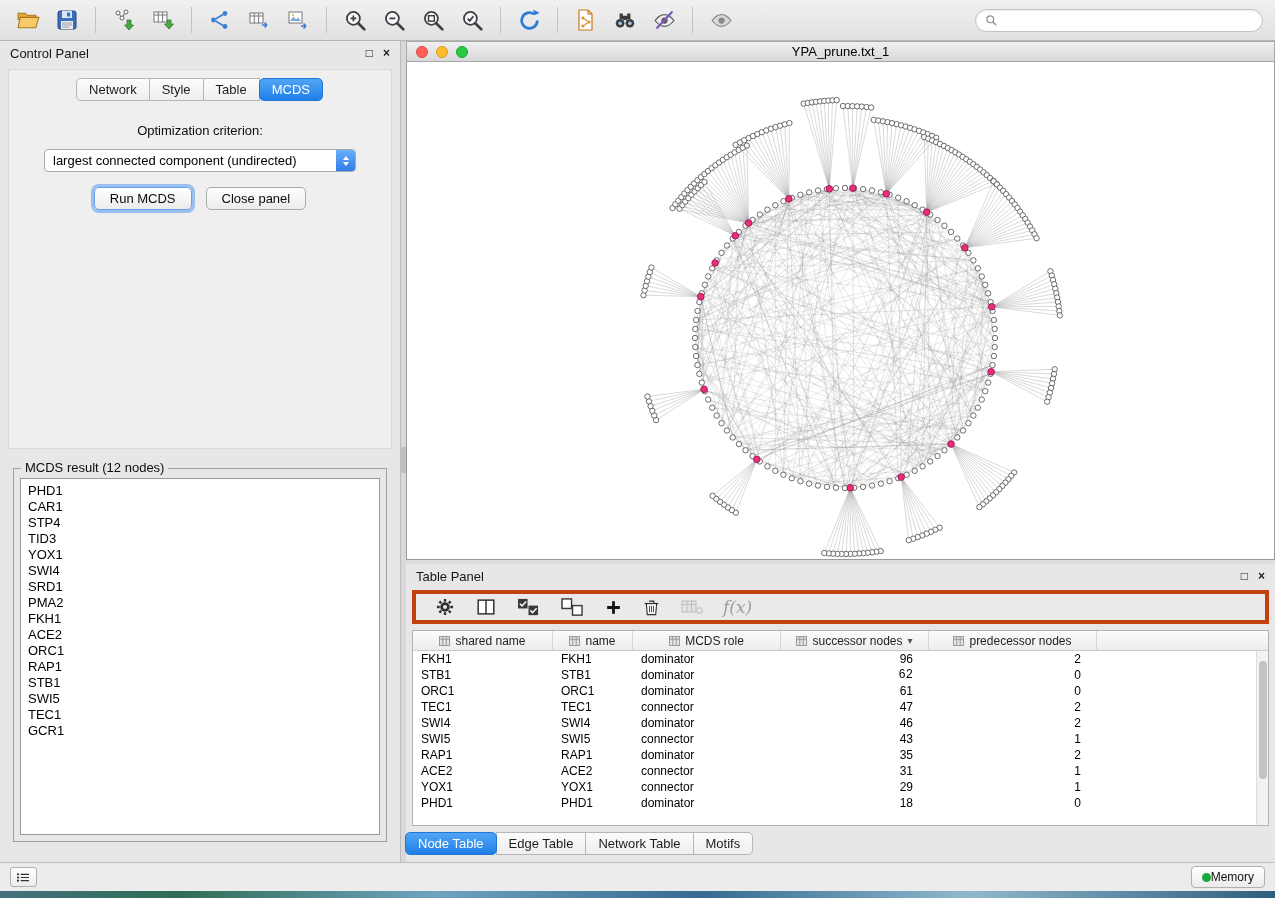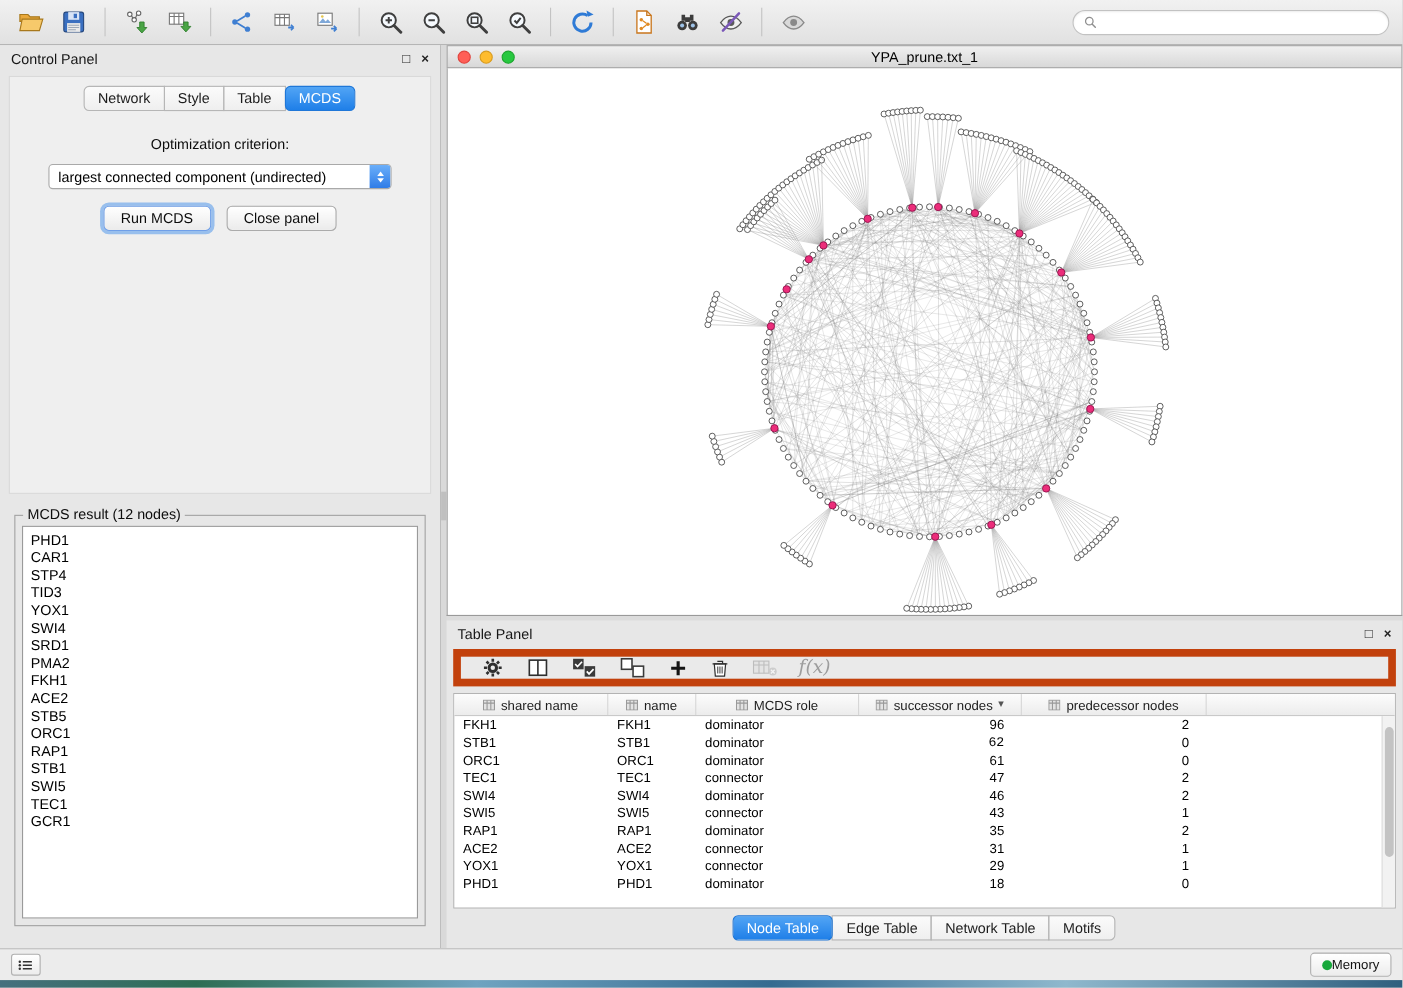--- a/index.html
+++ b/index.html
@@ -48,35 +48,35 @@
 .net-titlebar{height:21px;background:linear-gradient(#f0f0f0,#d8d8d8);border:1px solid #a8a8a8;display:flex;align-items:center;position:relative;flex:none}
 .lights{position:absolute;left:9px;display:flex;gap:8px}
 .light{width:12px;height:12px;border-radius:50%}
 .light.red{background:#ff5f57;border:1px solid #e0443e}
 .light.yellow{background:#febc2e;border:1px solid #d89c20}
 .light.green{background:#28c840;border:1px solid #1ea62f}
 .net-title{margin:0 auto;font-size:13px;color:#000}
 .net-canvas{flex:1;background:#fff;border:1px solid #9a9a9a;border-top:none;overflow:hidden}
 
 #table-panel{position:absolute;top:564px;left:406px;right:0;bottom:36px;background:#e7e7e7;display:flex;flex-direction:column}
-.table-toolbar{height:34px;display:flex;align-items:center;gap:19px;padding:0 18px;background:#eaeaea;border:7px solid #c2410c;margin:2px 6px 0}
+.table-toolbar{height:34px;display:flex;align-items:center;gap:19px;padding:0 18px;background:#eaeaea;border:4px solid #c2410c;margin:2px 6px 0}
 .tt-icon{display:flex;align-items:center;justify-content:center;height:26px}
 .fx{font-family:"DejaVu Serif","Liberation Serif",serif;font-style:italic;font-size:17px;color:#9d9d9d}
 .table-box{flex:1;margin:6px 6px 0;background:#fff;border:1px solid #b3b3b3;position:relative;display:flex;flex-direction:column;overflow:hidden}
 .thead{display:flex;height:20px;background:linear-gradient(#fcfcfc,#ececec);border-bottom:1px solid #c9c9c9;flex:none}
 .th{display:flex;align-items:center;justify-content:center;gap:5px;padding:0 6px;font-size:12px;color:#1d1d1d;border-right:1px solid #d6d6d6;flex:none}
 .th-label{white-space:nowrap}
 .chev{color:#555;font-size:10px}
 .tbody{flex:1;overflow:hidden}
 .tr{display:flex;height:16px;align-items:center}
 .td{font-size:12px;padding:0 8px;color:#000;white-space:nowrap;flex:none}
 .td.num{text-align:right;padding-right:16px}
 .vscroll{position:absolute;right:0;top:20px;bottom:0;width:12px;background:#f2f2f2;border-left:1px solid #ddd}
 .vthumb{position:absolute;top:10px;left:2px;width:8px;height:118px;background:#c3c3c3;border-radius:4px}
-.table-tabs{display:flex;justify-content:center;padding:6px 0 7px}
+.table-tabs{display:flex;padding:6px 0 7px}
 
 #status-bar{position:absolute;left:0;right:0;bottom:7px;height:29px;background:#ececec;border-top:1px solid #bdbdbd;display:flex;align-items:center;padding:0 10px}
 .status-left-btn{width:27px;height:20px;background:linear-gradient(#fff,#ececec);border:1px solid #b0b0b0;border-radius:3px;display:flex;align-items:center;justify-content:center}
 .memory-btn{margin-left:auto;display:flex;align-items:center;gap:0;background:linear-gradient(#fff,#ececec);border:1px solid #b0b0b0;border-radius:4px;padding:3px 10px;font-size:12px;color:#111}
 .dot{width:9px;height:9px;border-radius:50%;background:#18a83c}
 #wallpaper{position:absolute;left:0;right:0;bottom:0;height:7px;background:linear-gradient(90deg,#45707e,#2d6e54 14%,#6fa3c0 34%,#356b90 55%,#8fb8cd 76%,#2f5f7e)}
 </style>
 </head>
 <body>
 
@@ -255,21 +255,20 @@
           <div class="result-item">PHD1</div>
           <div class="result-item">CAR1</div>
           <div class="result-item">STP4</div>
           <div class="result-item">TID3</div>
           <div class="result-item">YOX1</div>
           <div class="result-item">SWI4</div>
           <div class="result-item">SRD1</div>
           <div class="result-item">PMA2</div>
           <div class="result-item">FKH1</div>
           <div class="result-item">ACE2</div>
-          <div class="result-item">STB5</div>
           <div class="result-item">ORC1</div>
           <div class="result-item">RAP1</div>
           <div class="result-item">STB1</div>
           <div class="result-item">SWI5</div>
           <div class="result-item">TEC1</div>
           <div class="result-item">GCR1</div>
         </div>
     </div>
   </div>
 

